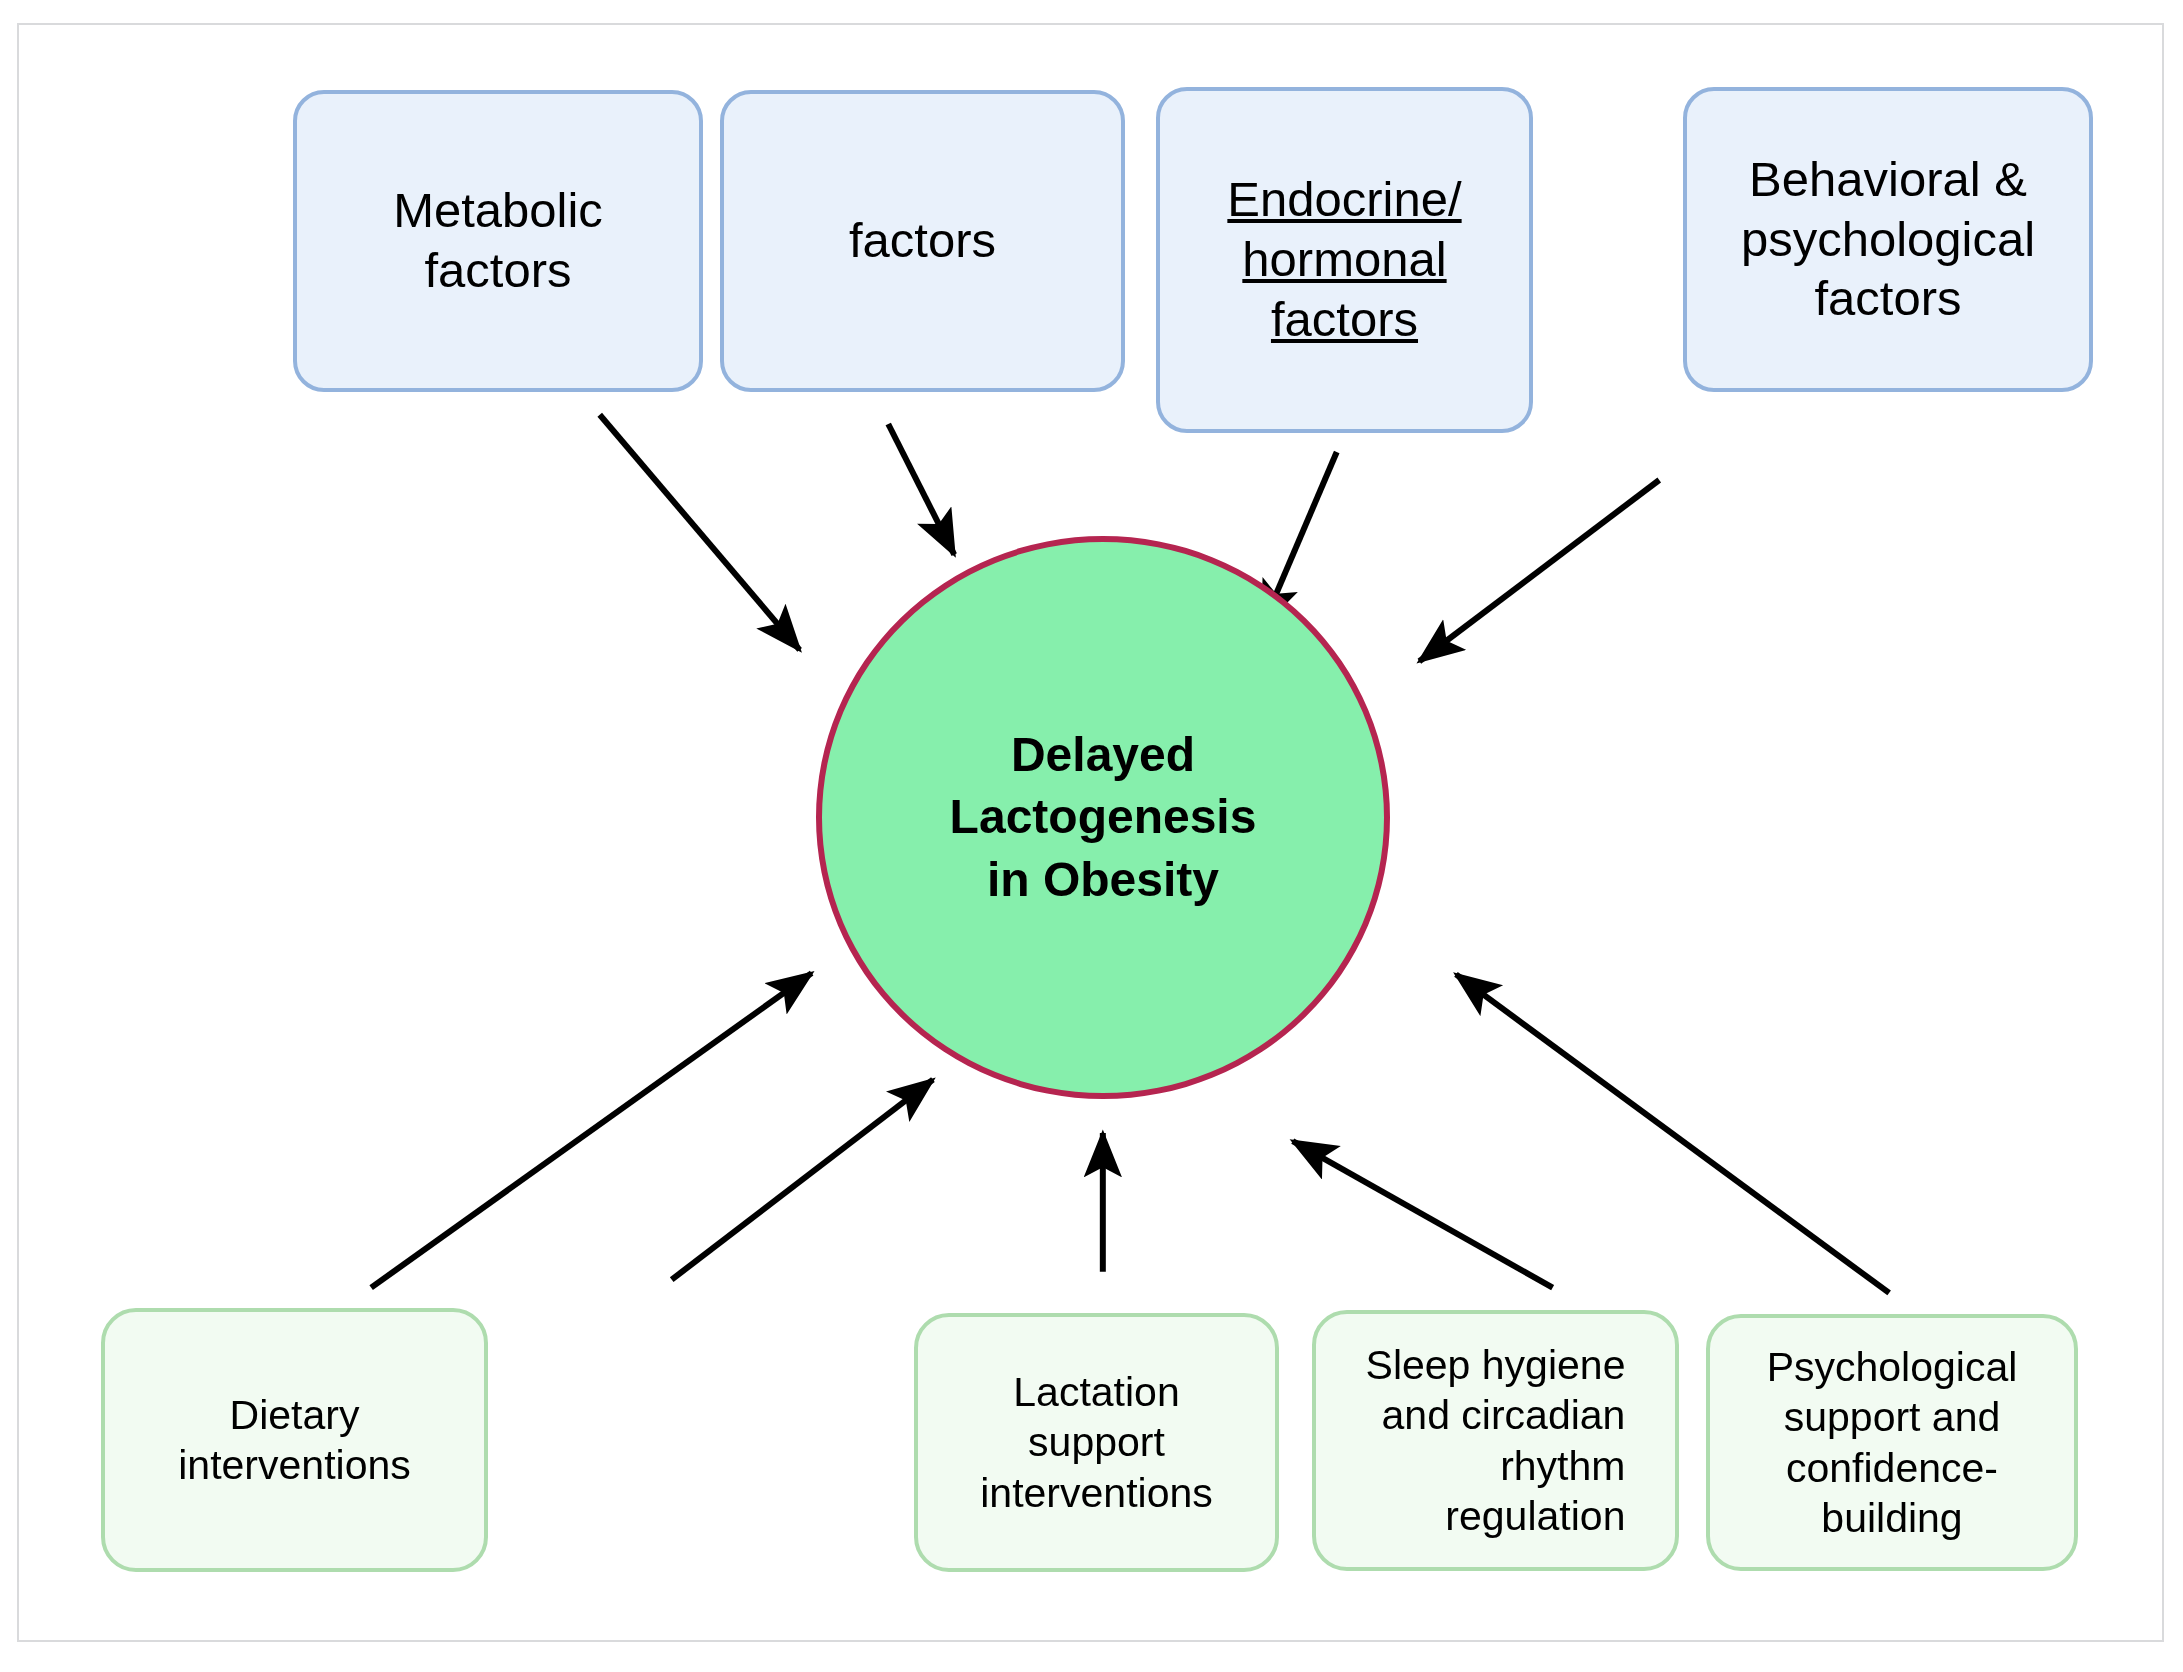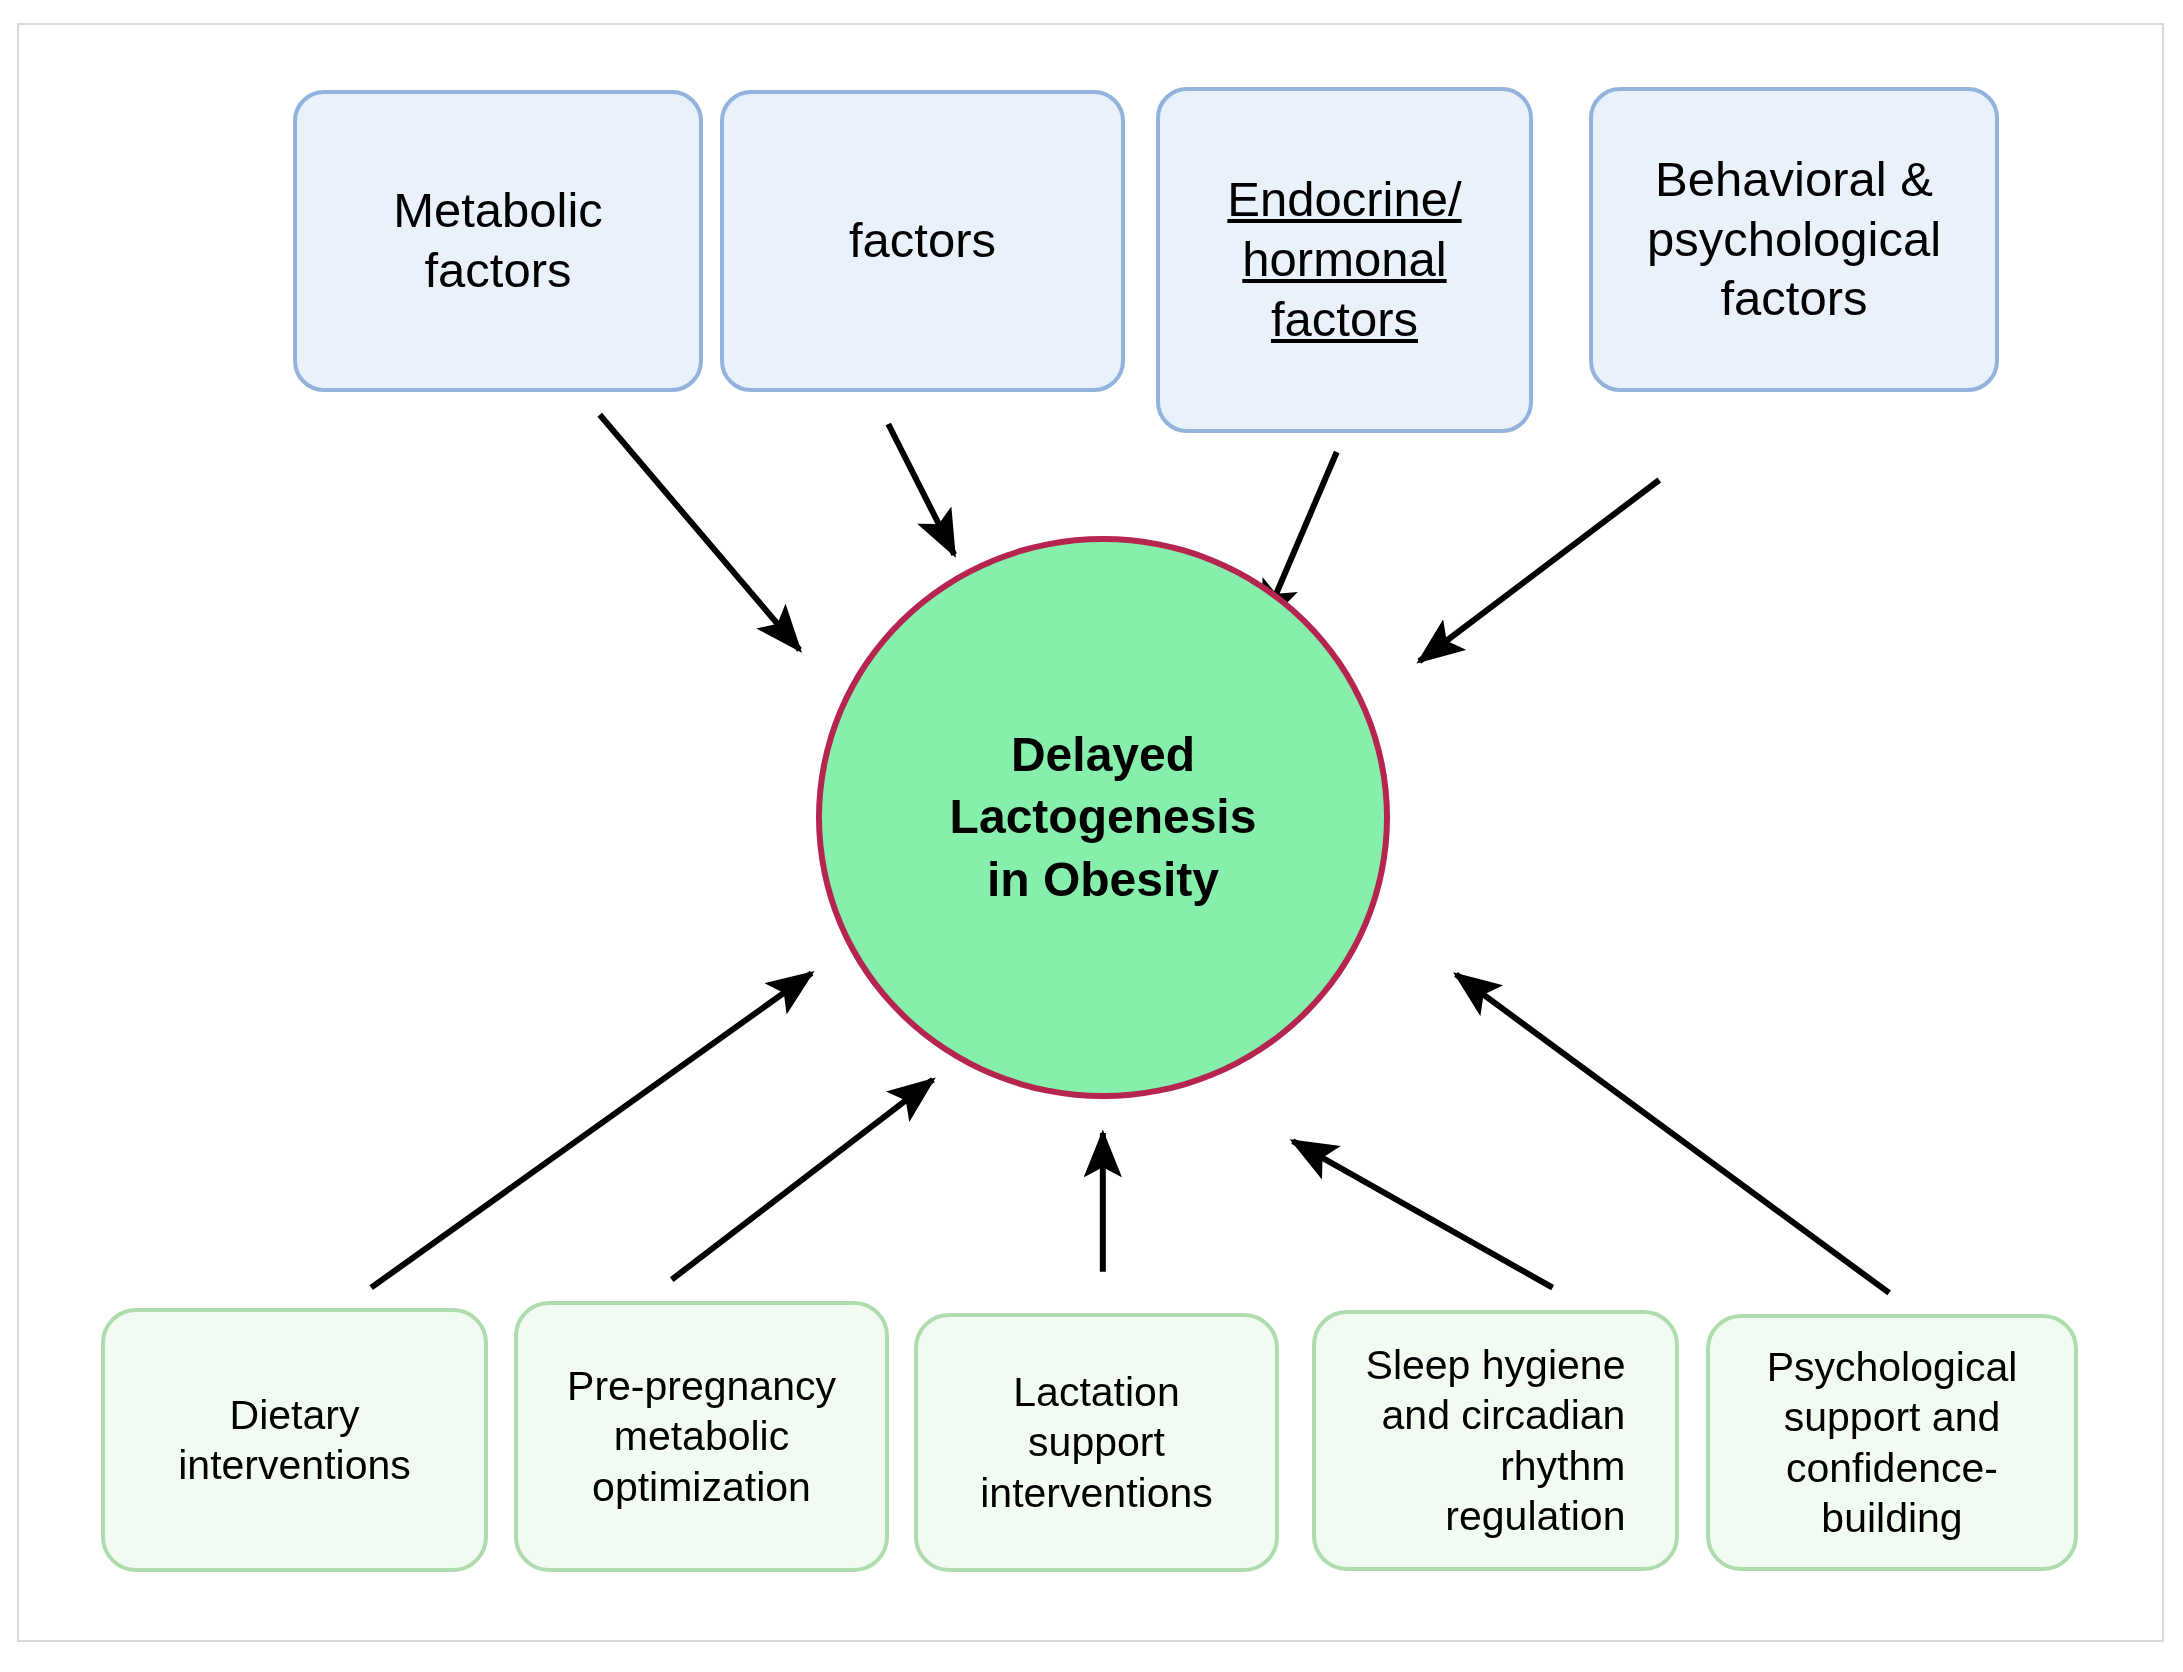--- a/index.html
+++ b/index.html
@@ -112,21 +112,21 @@
   </div>
 
   <div class="node node-top" style="left:1156px; top:87px; width:377px; height:346px;text-decoration:underline;">
     <div>
       <div>Endocrine/</div>
       <div>hormonal</div>
       <div>factors</div>
     </div>
   </div>
 
-  <div class="node node-top" style="left:1589px; top:87px; width:410px; height:305px;">
+  <div class="node node-top" style="left:1683px; top:87px; width:410px; height:305px;">
     <div>
       <div>Behavioral &amp;</div>
       <div>psychological</div>
       <div>factors</div>
     </div>
   </div>
 
   <div class="node node-center" style="left:816px; top:536px; width:574px; height:563px;">
     <div>
       <div>Delayed</div>
@@ -135,27 +135,20 @@
     </div>
   </div>
 
   <div class="node node-bottom" style="left:101px; top:1308px; width:387px; height:264px;">
     <div>
       <div>Dietary</div>
       <div>interventions</div>
     </div>
   </div>
 
-  <div class="node node-bottom" style="left:514px; top:1301px; width:375px; height:271px;">
-    <div>
-      <div>Pre-pregnancy</div>
-      <div>metabolic</div>
-      <div>optimization</div>
-    </div>
-  </div>
 
   <div class="node node-bottom" style="left:914px; top:1313px; width:365px; height:259px;align-items:center;">
     <div>
       <div>Lactation</div>
       <div>support</div>
       <div>interventions</div>
     </div>
   </div>
 
   <div class="node node-bottom" style="left:1312px; top:1310px; width:367px; height:261px;text-align:right;">

